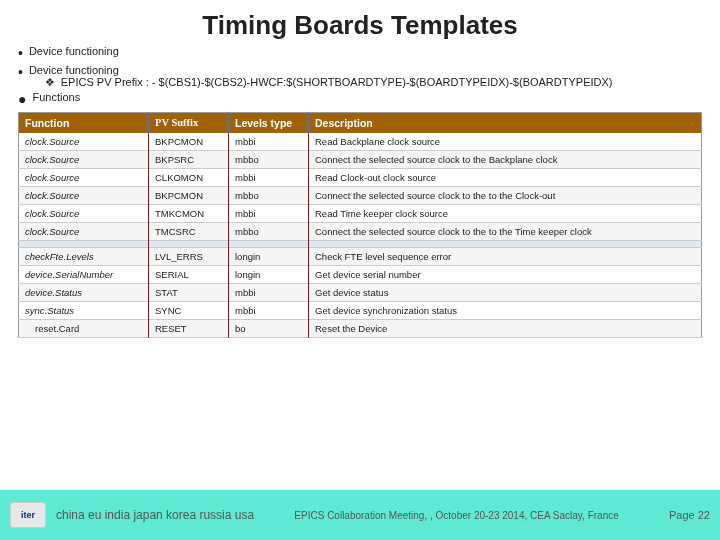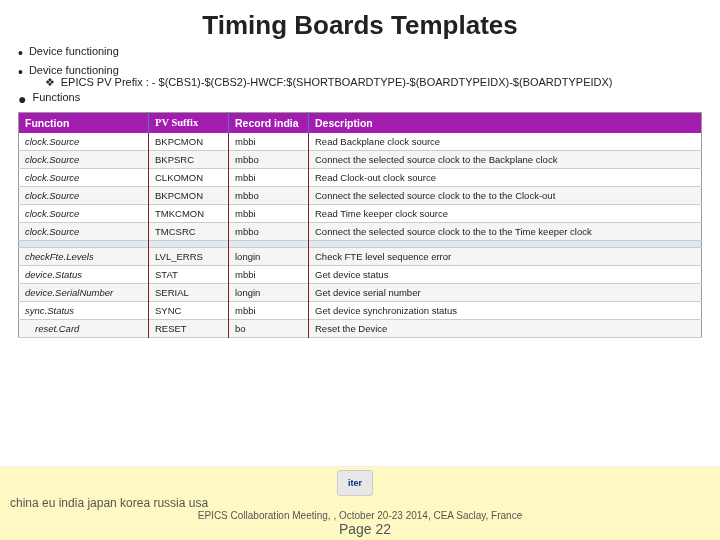--- a/index.html
+++ b/index.html
@@ -57,21 +57,21 @@
       font-size: 10px;
     }
 
     table {
       width: 100%;
       border-collapse: collapse;
       border: 1px solid #999;
     }
 
     thead tr {
-      background-color: #a21caf;
+      background-color: #a16207;
       color: #fff;
     }
 
     thead th {
       padding: 4px 6px;
       text-align: left;
       font-size: 10.5px;
       font-weight: bold;
       border-right: 1px solid #5577aa;
     }
@@ -104,26 +104,25 @@
       border-right: none;
     }
 
     .footer {
       position: absolute;
       bottom: 0;
       left: 0;
       right: 0;
       display: flex;
       align-items: center;
-      background: #fef9c3;
+      background: #5eead4;
       border-top: 1px solid #eee;
-      padding: 3px 10px;
+      padding: 12px 10px;
       font-size: 9px;
       color: #555;
-      flex-direction: column;
     }
 
     .footer-logo {
       display: flex;
       align-items: center;
       margin-right: 10px;
     }
 
     .iter-logo {
       width: 36px;
@@ -146,21 +145,21 @@
     }
 
     .footer-center {
       font-size: 10px;
       color: #555;
       text-align: center;
       flex: 1;
     }
 
     .footer-page {
-      font-size: 14px;
+      font-size: 11px;
       color: #555;
       margin-left: 10px;
     }
 
     .function-col { width: 130px; }
     .suffix-col { width: 80px; font-family: Liberation Serif, serif; }
     .recordtype-col { width: 80px; }
     .desc-col { width: auto; }
   </style>
 </head>
@@ -190,21 +189,21 @@
       <span>Functions</span>
     </div>
   </div>
 
   <div class="table-wrapper">
     <table>
       <thead>
         <tr>
           <th class="function-col">Function</th>
           <th class="suffix-col">PV Suffix</th>
-          <th class="recordtype-col">Record india</th>
+          <th class="recordtype-col">Levels type</th>
           <th class="desc-col">Description</th>
         </tr>
       </thead>
       <tbody id="table-body">
       <tr>
             <td style="font-style: italic;">clock.Source</td>
             <td>BKPCMON</td>
             <td>mbbi</td>
             <td>Read Backplane clock source</td>
           </tr>
@@ -244,39 +243,39 @@
             <td></td>
             <td></td>
           </tr>
           <tr>
             <td style="font-style: italic;">checkFte.Levels</td>
             <td>LVL_ERRS</td>
             <td>longin</td>
             <td>Check FTE level sequence error</td>
           </tr>
           <tr>
-            <td style="font-style: italic;">device.Status</td>
-            <td>STAT</td>
-            <td>mbbi</td>
-            <td>Get device status</td>
-          </tr>
-          <tr>
             <td style="font-style: italic;">device.SerialNumber</td>
             <td>SERIAL</td>
             <td>longin</td>
             <td>Get device serial number</td>
           </tr>
           <tr>
+            <td style="font-style: italic;">device.Status</td>
+            <td>STAT</td>
+            <td>mbbi</td>
+            <td>Get device status</td>
+          </tr>
+          <tr>
             <td style="font-style: italic;">sync.Status</td>
             <td>SYNC</td>
             <td>mbbi</td>
             <td>Get device synchronization status</td>
           </tr>
           <tr>
-            <td style="font-style: italic; padding-left: 16px;">reset.Card</td>
+            <td style=" padding-left: 16px;">reset.Card</td>
             <td>RESET</td>
             <td>bo</td>
             <td>Reset the Device</td>
           </tr>
         </tbody>
     </table>
   </div>
 </div>
 
 <div class="footer">

